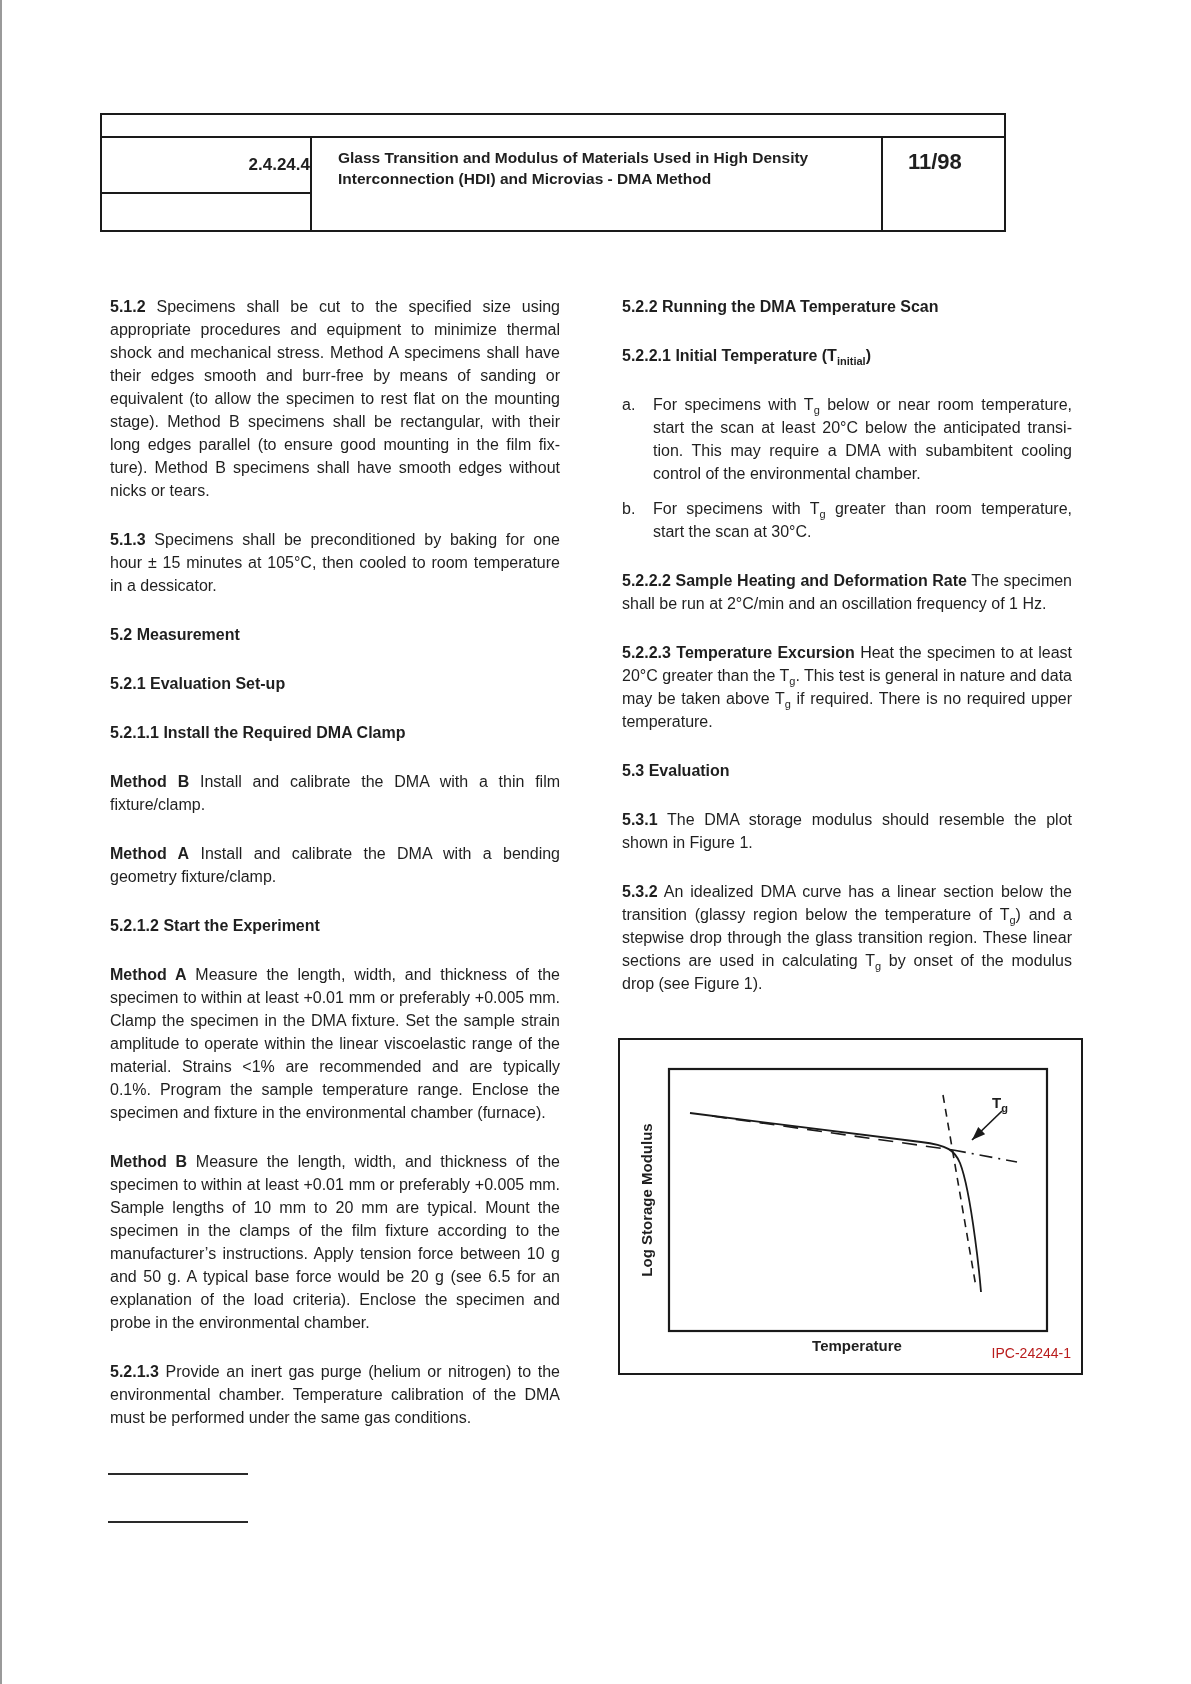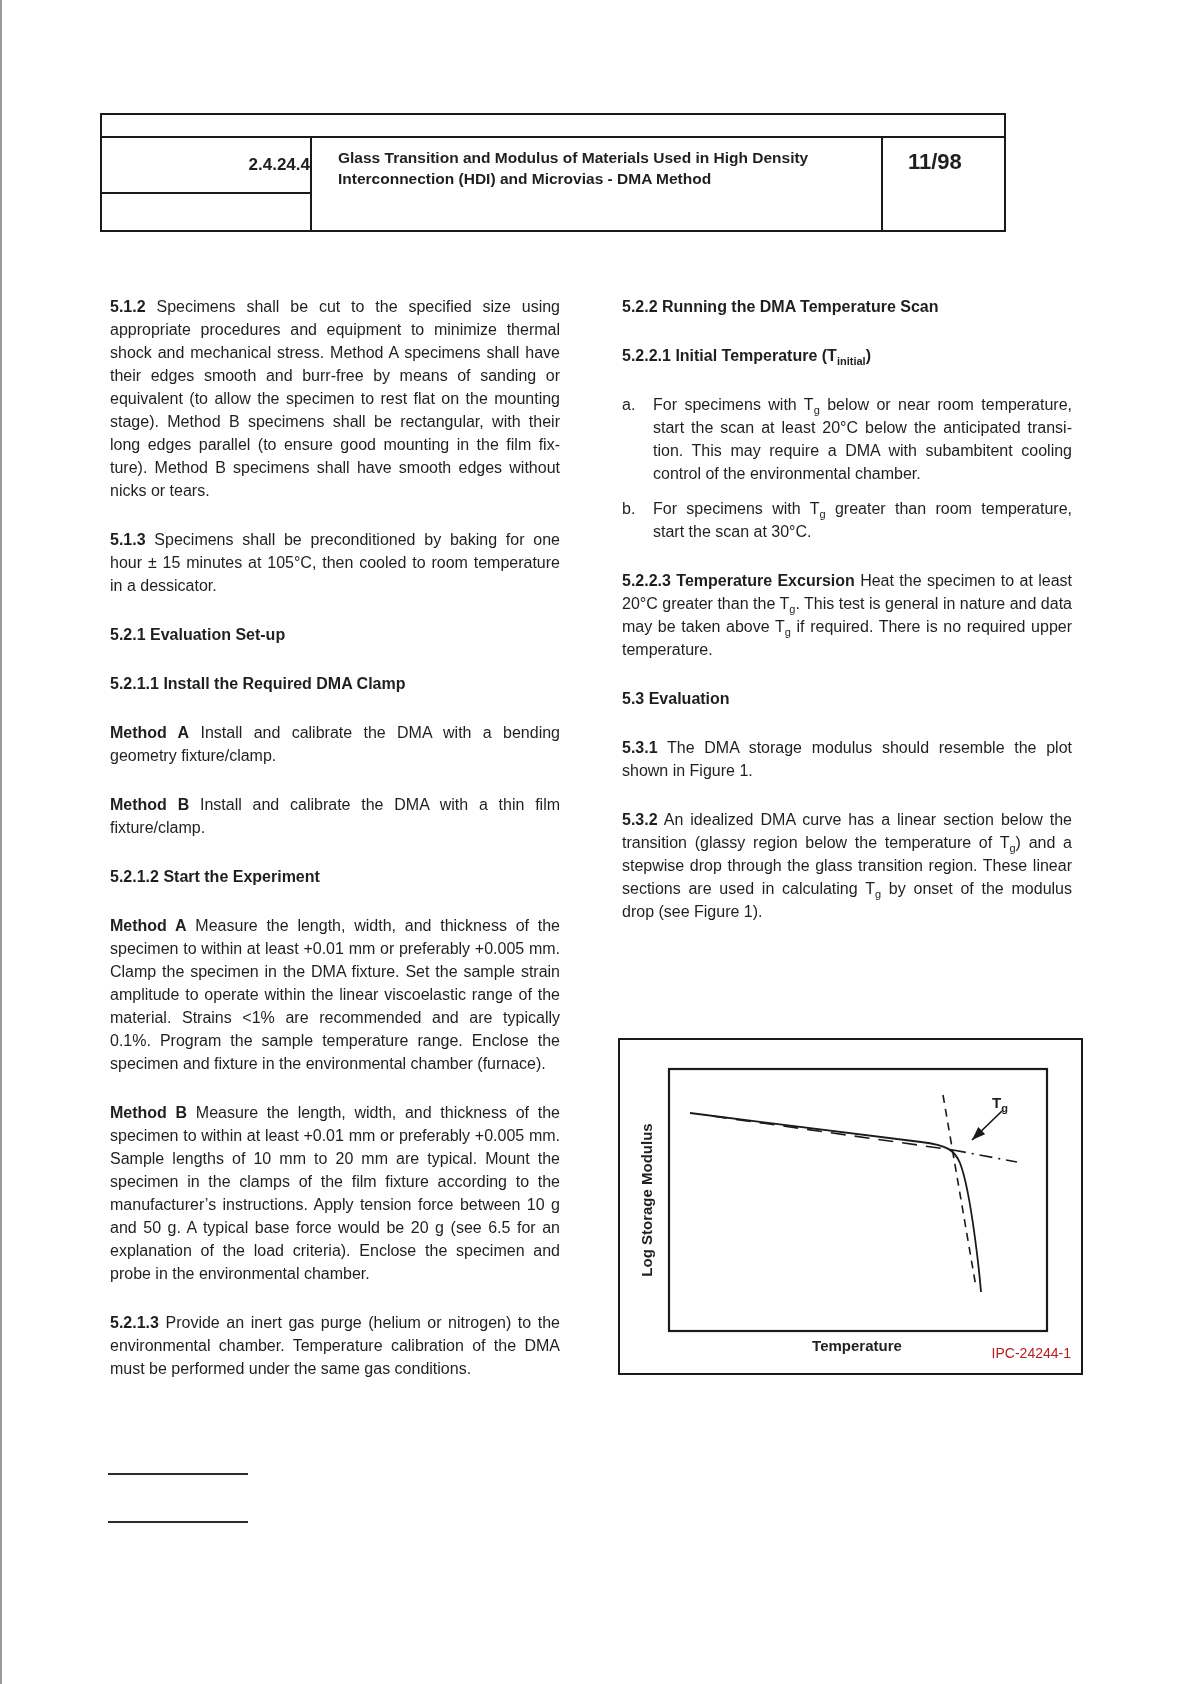--- a/index.html
+++ b/index.html
@@ -68,34 +68,36 @@
         <div class="num-bottom"></div>
       </div>
       <div class="cell cell-title">Glass Transition and Modulus of Materials Used in High Density Interconnection (HDI) and Microvias - DMA Method</div>
       <div class="cell cell-date">11/98</div>
     </div>
   </div>
 
   <div class="col col-left">
       <div class="block p"><span class="b">5.1.2</span><span>  Specimens shall be cut to the specified size using appropriate procedures and equipment to minimize thermal shock and mechanical stress. Method A specimens shall have their edges smooth and burr-free by means of sanding or equivalent (to allow the specimen to rest flat on the mounting stage). Method B specimens shall be rectangular, with their long edges parallel (to ensure good mounting in the film fix­ture). Method B specimens shall have smooth edges without nicks or tears.</span></div>
       <div class="block p"><span class="b">5.1.3</span><span>  Specimens shall be preconditioned by baking for one hour ± 15 minutes at 105°C, then cooled to room temperature in a dessicator.</span></div>
+      <div class="block h"><span class="b">5.2  Measurement</span></div>
       <div class="block h"><span class="b">5.2.1  Evaluation Set-up</span></div>
       <div class="block h"><span class="b">5.2.1.1  Install the Required DMA Clamp</span></div>
+      <div class="block p"><span class="b">Method B</span><span>  Install and calibrate the DMA with a thin film fixture/clamp.</span></div>
       <div class="block p"><span class="b">Method A</span><span>  Install and calibrate the DMA with a bending geometry fixture/clamp.</span></div>
-      <div class="block p"><span class="b">Method B</span><span>  Install and calibrate the DMA with a thin film fixture/clamp.</span></div>
       <div class="block h"><span class="b">5.2.1.2  Start the Experiment</span></div>
       <div class="block p"><span class="b">Method A</span><span>  Measure the length, width, and thickness of the specimen to within at least +0.01 mm or preferably +0.005 mm. Clamp the specimen in the DMA fixture. Set the sample strain amplitude to operate within the linear viscoelastic range of the material. Strains &lt;1% are recommended and are typi­cally 0.1%. Program the sample temperature range. Enclose the specimen and fixture in the environmental chamber (fur­nace).</span></div>
       <div class="block p"><span class="b">Method B</span><span>  Measure the length, width, and thickness of the specimen to within at least +0.01 mm or preferably +0.005 mm. Sample lengths of 10 mm to 20 mm are typical. Mount the specimen in the clamps of the film fixture according to the manufacturer’s instructions. Apply tension force between 10 g and 50 g. A typical base force would be 20 g (see 6.5 for an explanation of the load criteria). Enclose the specimen and probe in the environmental chamber.</span></div>
       <div class="block p"><span class="b">5.2.1.3</span><span>  Provide an inert gas purge (helium or nitrogen) to the environmental chamber. Temperature calibration of the DMA must be performed under the same gas conditions.</span></div>
     </div>
   <div class="col col-right">
       <div class="block h"><span class="b">5.2.2  Running the DMA Temperature Scan</span></div>
       <div class="block ht"><span class="b">5.2.2.1  Initial Temperature (T</span><sub class="b">initial</sub><span class="b">)</span></div>
       <div class="block li"><span class="marker">a.</span><span>For specimens with T</span><sub>g</sub><span> below or near room temperature, start the scan at least 20°C below the anticipated transi­tion. This may require a DMA with subambitent cooling control of the environmental chamber.</span></div>
       <div class="block lie"><span class="marker">b.</span><span>For specimens with T</span><sub>g</sub><span> greater than room temperature, start the scan at 30°C.</span></div>
+      <div class="block p"><span class="b">5.2.2.2  Sample Heating and Deformation Rate</span><span>  The specimen shall be run at 2°C/min and an oscillation frequency of 1 Hz.</span></div>
       <div class="block p"><span class="b">5.2.2.3  Temperature Excursion</span><span>  Heat the specimen to at least 20°C greater than the T</span><sub>g</sub><span>. This test is general in nature and data may be taken above T</span><sub>g</sub><span> if required. There is no required upper temperature.</span></div>
       <div class="block h"><span class="b">5.3  Evaluation</span></div>
       <div class="block p"><span class="b">5.3.1</span><span>  The DMA storage modulus should resemble the plot shown in Figure 1.</span></div>
       <div class="block p"><span class="b">5.3.2</span><span>  An idealized DMA curve has a linear section below the transition (glassy region below the temperature of T</span><sub>g</sub><span>) and a stepwise drop through the glass transition region. These linear sections are used in calculating T</span><sub>g</sub><span> by onset of the modulus drop (see Figure 1).</span></div>
     </div>
 
   <div class="figure">
     <svg width="461" height="333" viewBox="0 0 461 333">
       <defs>
         <marker id="ah" markerWidth="10" markerHeight="8" refX="8" refY="3" orient="auto">

